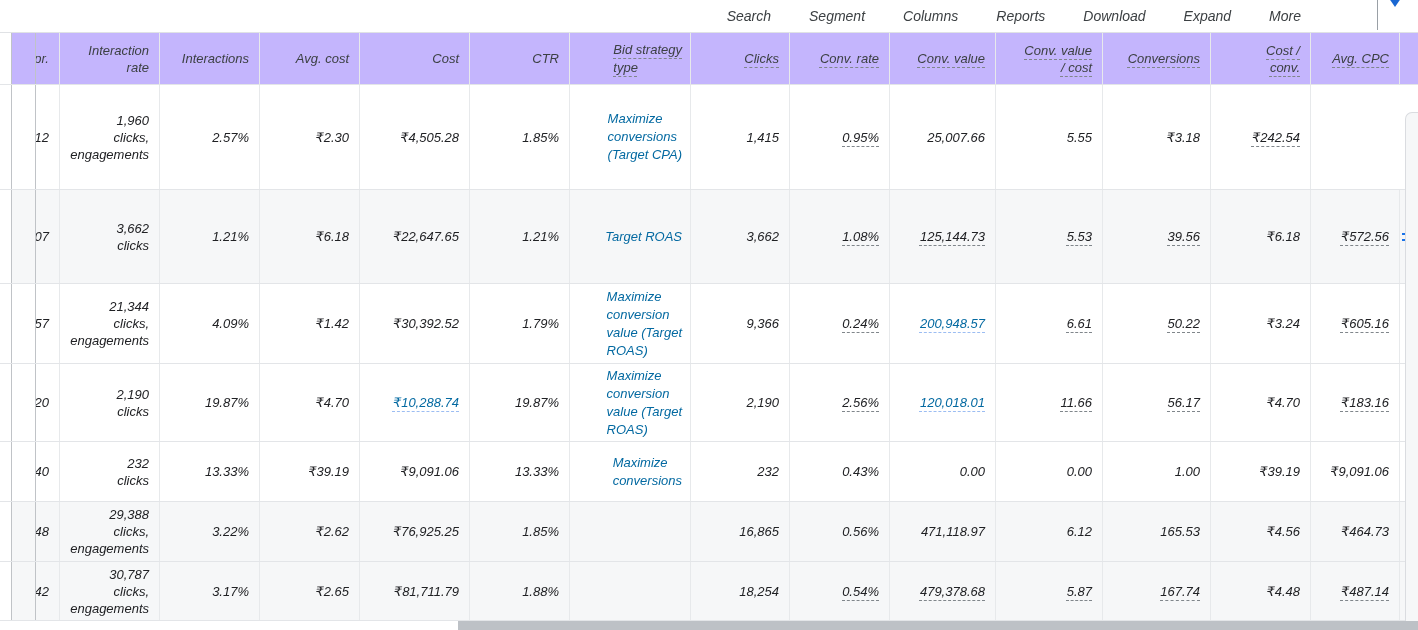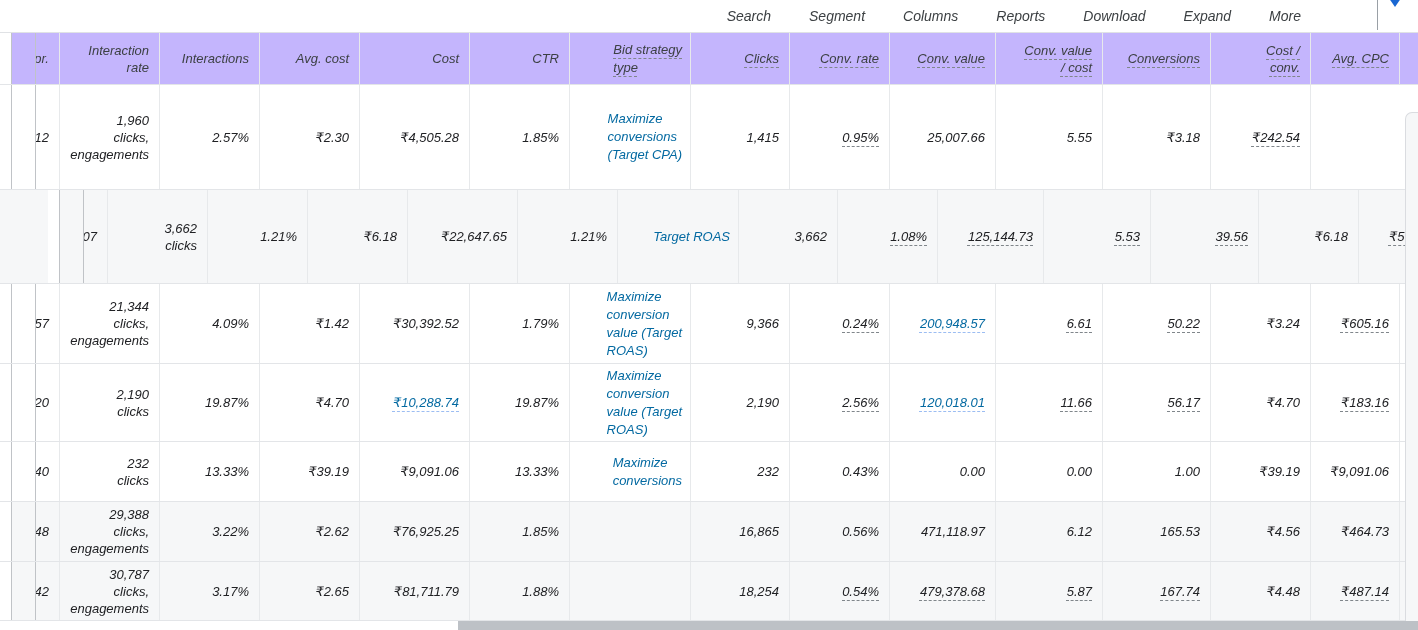--- a/index.html
+++ b/index.html
@@ -109,21 +109,21 @@
 conversions
 (Target CPA)</span></div>
           <div class="cell"><span>1,415</span></div>
           <div class="cell d"><span>0.95%</span></div>
           <div class="cell"><span>25,007.66</span></div>
           <div class="cell"><span>5.55</span></div>
           <div class="cell"><span>₹3.18</span></div>
           <div class="cell d"><span>₹242.54</span></div>
           <div class="cell sliver"></div>
         </div>
-        <div class="row shaded" style="height: 94px; padding-left: 48px;">
+        <div class="row shaded" style="height: 94px;">
           <div class="cell c0"></div>
           <div class="cell cA"></div>
           <div class="cell"><span>07</span></div>
           <div class="cell"><span>3,662
 clicks</span></div>
           <div class="cell"><span>1.21%</span></div>
           <div class="cell"><span>₹6.18</span></div>
           <div class="cell"><span>₹22,647.65</span></div>
           <div class="cell"><span>1.21%</span></div>
           <div class="cell left link"><span>Target ROAS</span></div>

